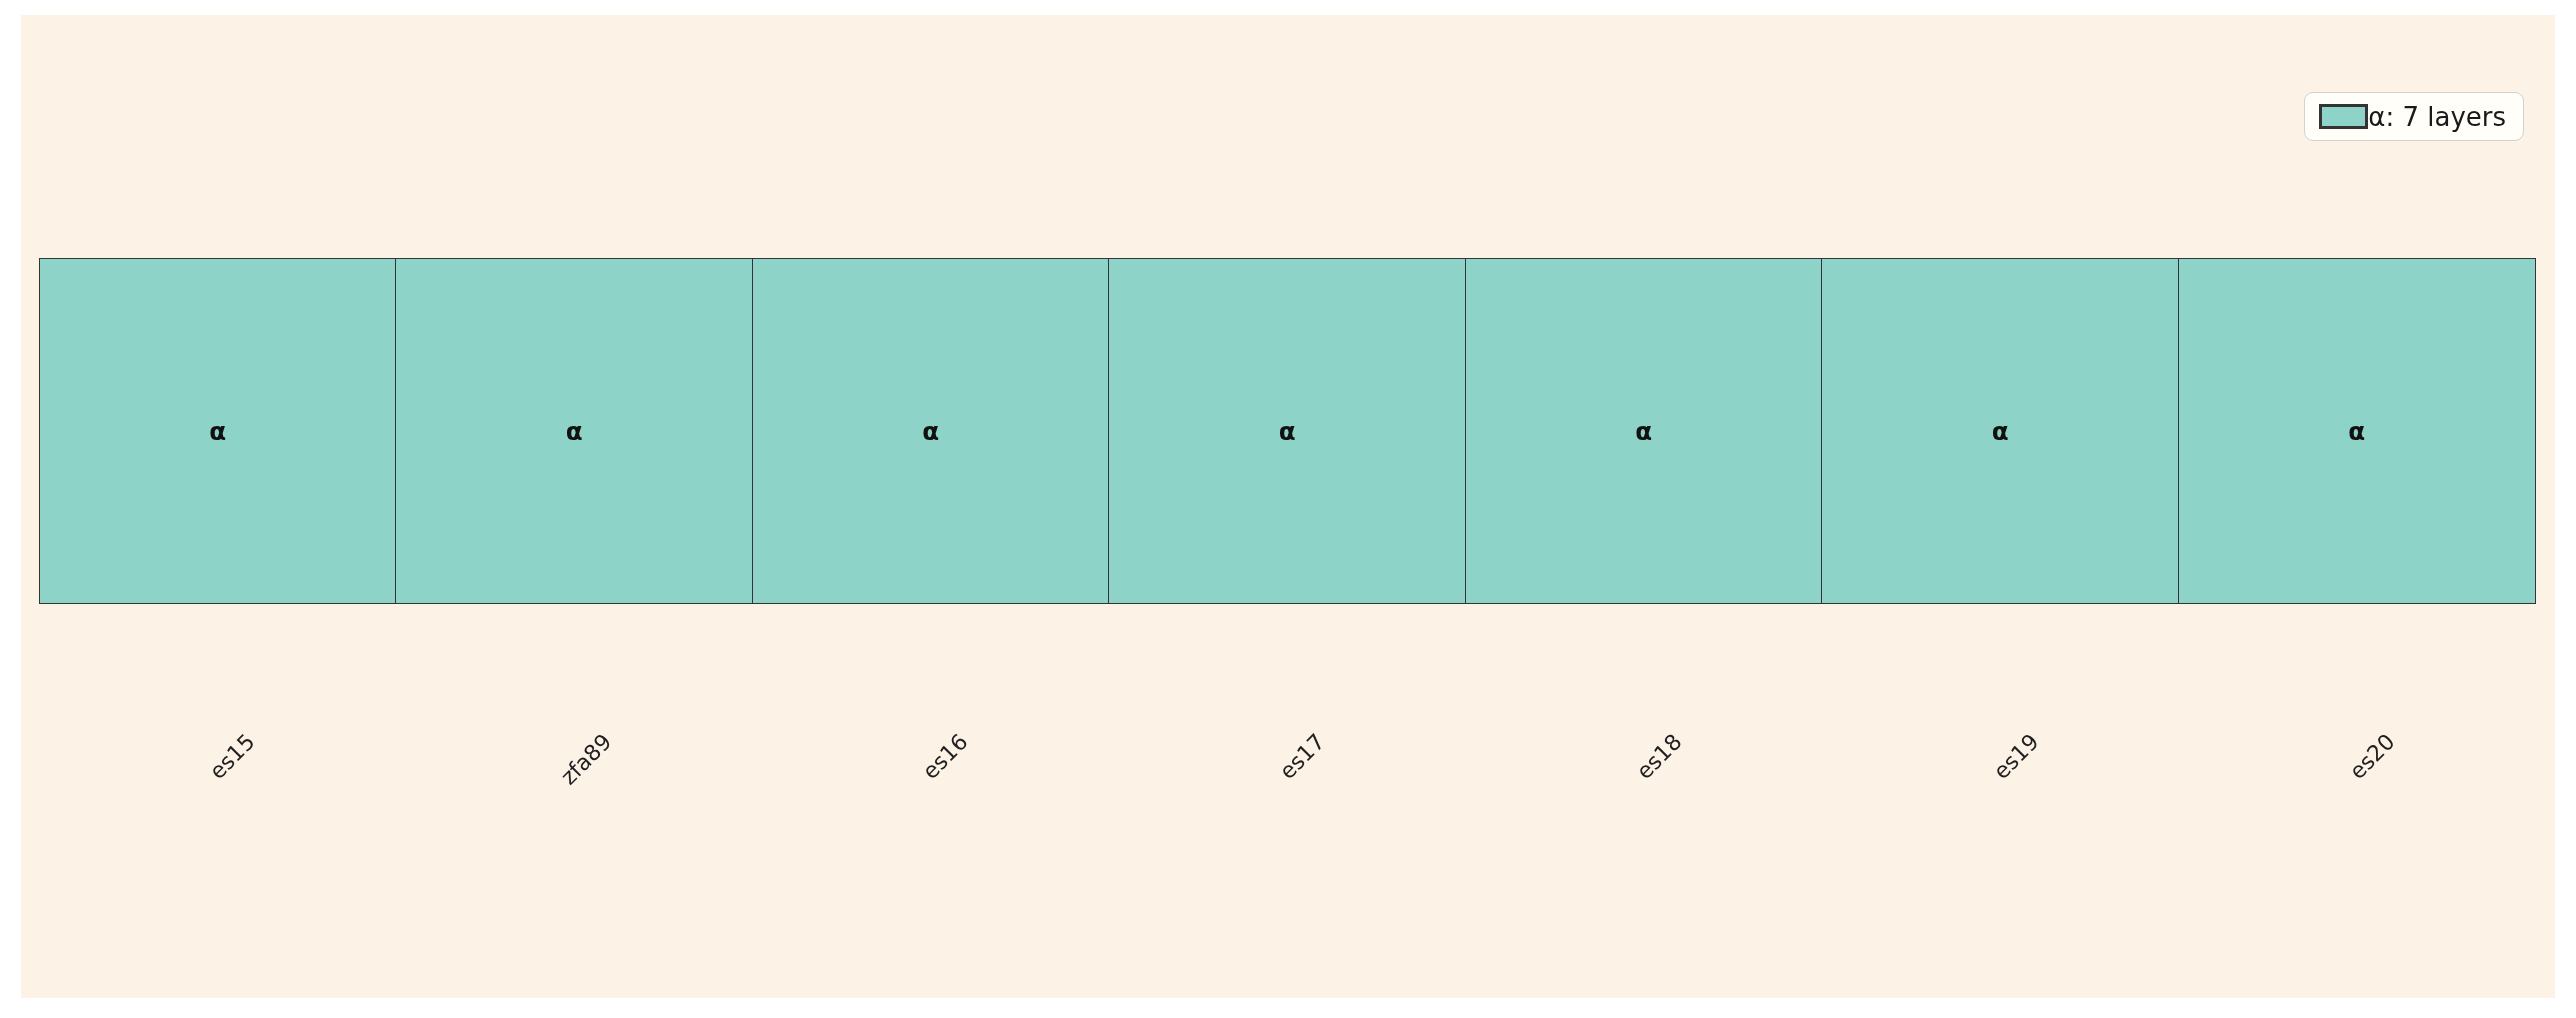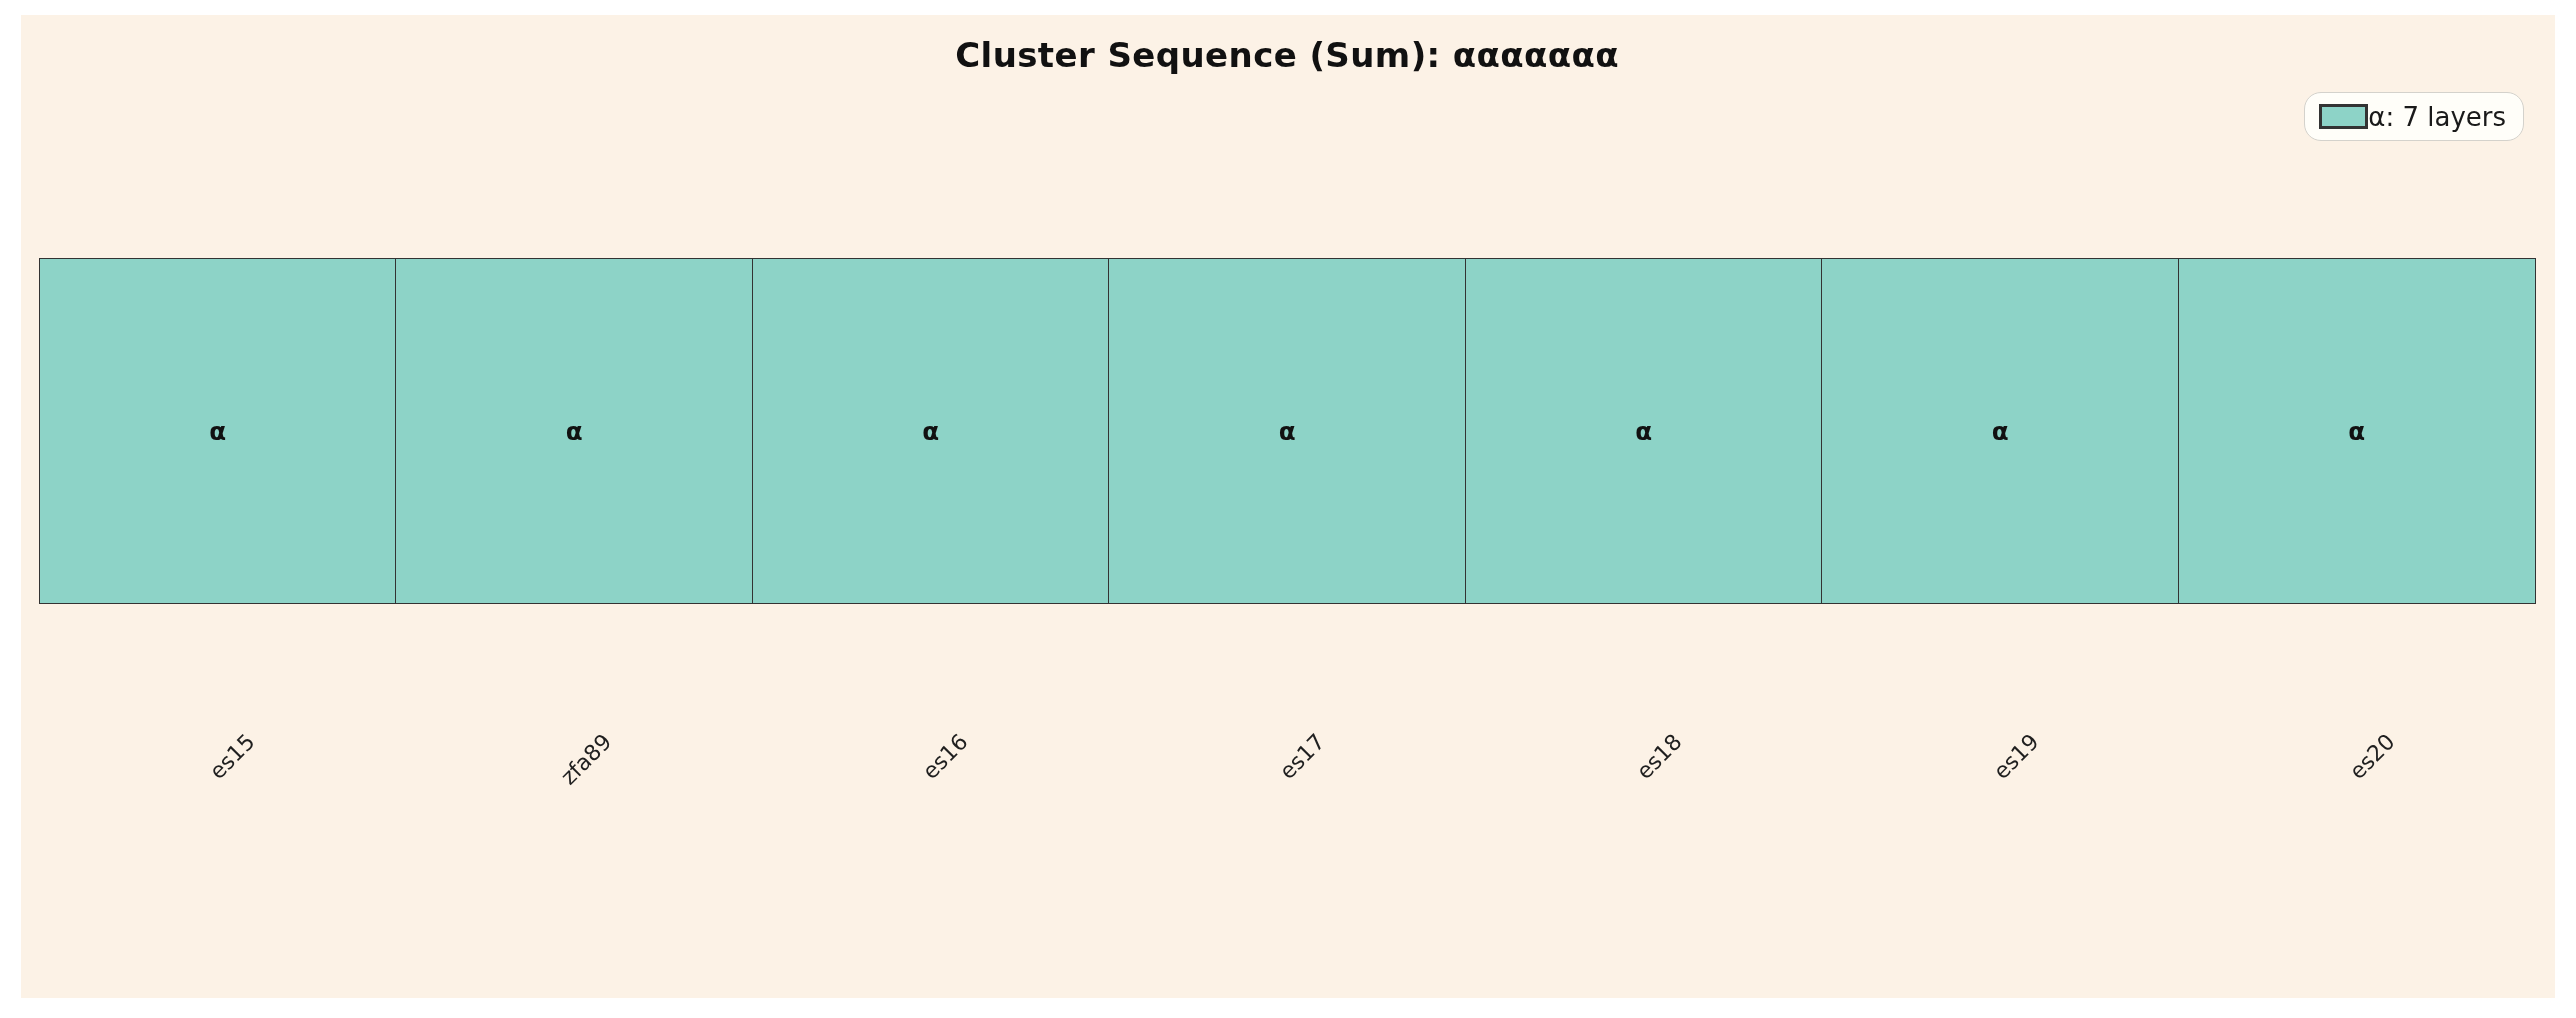--- a/index.html
+++ b/index.html
@@ -35,21 +35,21 @@
     letter-spacing: 0.4px;
   }
   .legend {
     position: absolute;
     top: 77px;
     right: 31px;
     display: flex;
     align-items: center;
     background: #FFFEF9;
     border: 1.5px solid #d4d2cc;
-    border-radius: 17px;
+    border-radius: 9px;
     padding: 8.4px 17px 8.4px 14px;
   }
   .legend-swatch {
     display: inline-block;
     width: 49px;
     height: 24.6px;
     background: #8DD3C7;
     border: 3.1px solid #333333;
     box-sizing: border-box;
   }
@@ -104,21 +104,20 @@
     transform-origin: 100% 0%;
     transform: rotate(-45deg);
   }
 </style>
 </head>
 <body>
 
 <div class="canvas">
   <div class="figure">
 
-    <div class="chart-title">Cluster Sequence (Sum): ααααααα</div>
 
     <div class="legend">
       <span class="legend-swatch"></span>
       <span class="legend-label">α: 7 layers</span>
     </div>
 
     <div class="bars" id="bars">
         <div class="bar">
           <span class="bar-label">α</span>
         </div>

